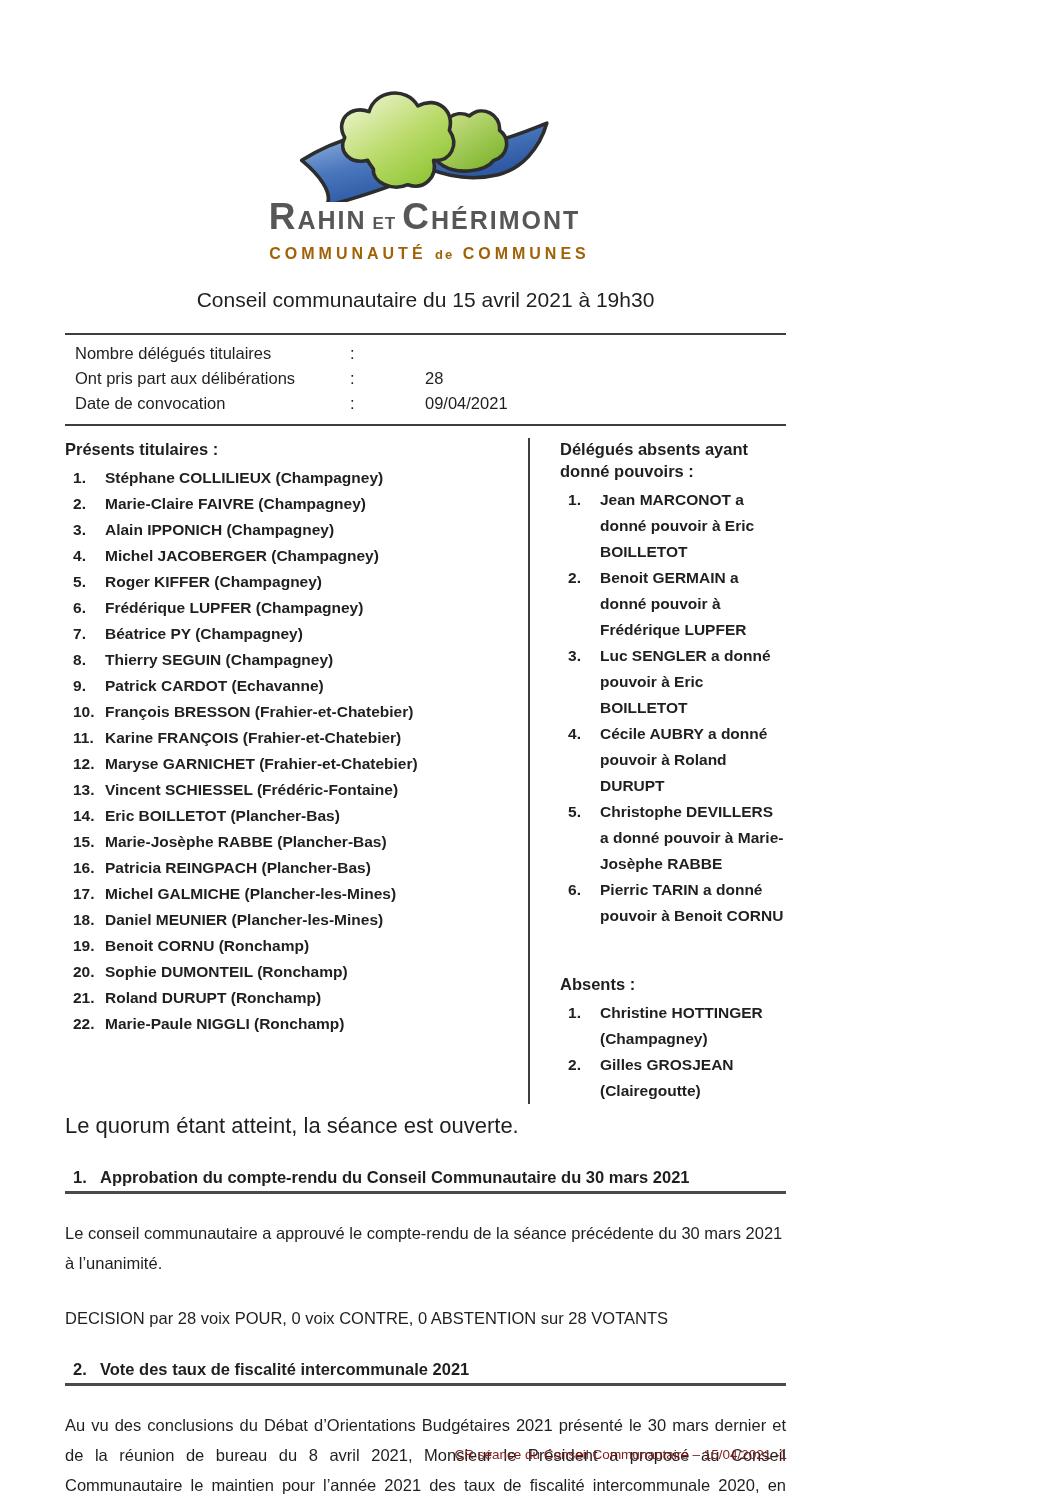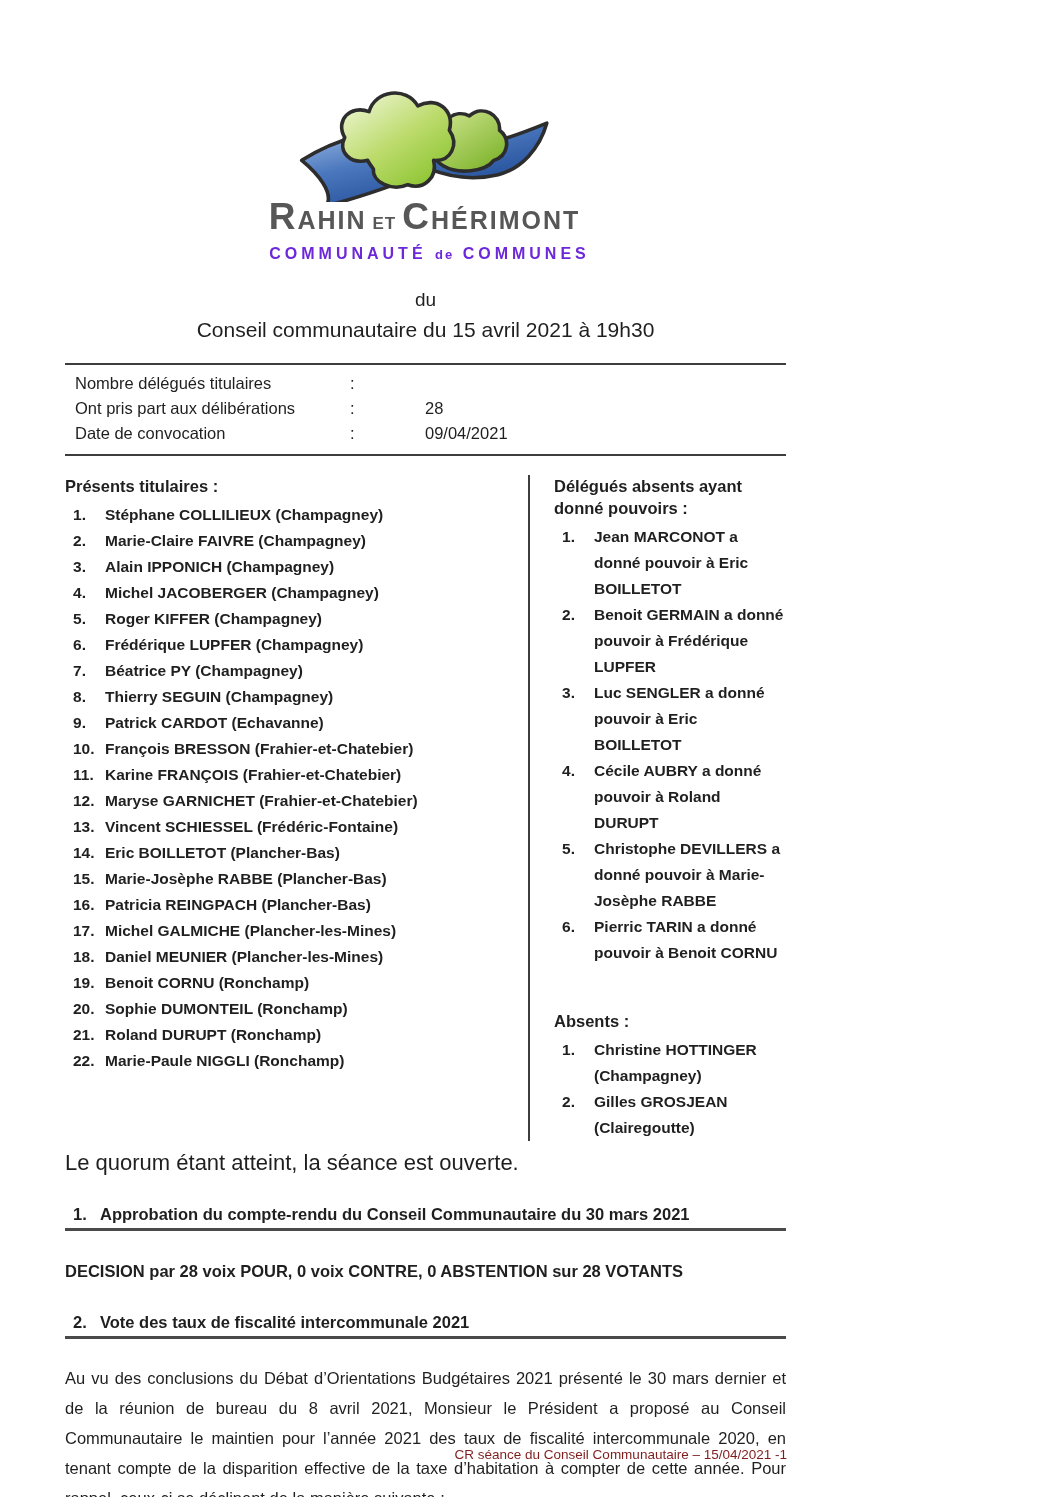--- a/index.html
+++ b/index.html
@@ -24,21 +24,21 @@
     color:#575757;
     letter-spacing:2px;
     line-height:38px;
     white-space:nowrap;
   }
   .logo-title .cap  { font-size:37px; }
   .logo-title .rest { font-size:25px; }
   .logo-title .conn { font-size:17px; letter-spacing:1px; padding:0 6px; }
   .logo-sub {
     margin-top:2px;
-    color:#6d28d9;
+    color:#a16207;
     font-weight:bold;
     font-size:16px;
     letter-spacing:4px;
     white-space:nowrap;
     margin-left:10px;
   }
   .logo-sub .small { font-size:13px; letter-spacing:2px; text-transform:none; }
   .logo-sub .big { text-transform:uppercase; }
 
   
@@ -56,21 +56,21 @@
   }
   .info-row {
     display:grid;
     grid-template-columns:275px 75px 1fr;
     padding-left:10px;
     font-size:16.5px;
     line-height:25px;
   }
 
   
-  .cols { display:flex; margin-top:19px; }
+  .cols { display:flex; margin-top:12px;gap:6px; }
   .col-left {
     width:465px;
     flex:0 0 465px;
     border-right:2.5px solid #3d3d3d;
     padding-bottom:30px;
   }
   .col-right { flex:1; padding-left:24px; }
   .col-heading { font-weight:bold; font-size:16.5px; line-height:22px; }
   .roster-list { list-style:none; margin:5px 0 0 0; padding:0; counter-reset:item;font-weight:bold; }
   .roster-list li {
@@ -98,21 +98,21 @@
     font-weight:bold;
     font-size:16.5px;
     line-height:22px;
     border-bottom:3px solid #4a4a4a;
     padding-bottom:3px;
   }
   .section-heading .num { flex:0 0 35px; padding-left:8px; }
 
   .para { margin-top:24px; font-size:16.5px; line-height:30px; }
   .para.justify { text-align:justify; }
-  .decision { margin-top:28px; font-weight:bold; font-size:16.5px; line-height:24px; }
+  .decision { margin-top:28px; font-weight:normal; font-size:16.5px; line-height:24px; }
 
   .footer {
     position:absolute;
     top:1447px;
     right:62px;
     font-size:13.5px;
     color:#7f1d1d;
   }
 </style>
 </head>
@@ -167,21 +167,20 @@
     <div class="logo-sub">
       <span class="big">COMMUNAUTÉ</span>
       <span class="small">de</span>
       <span class="big">COMMUNES</span>
     </div>
   </div>
 
   <div class="content">
 
     <div class="doc-title">
-      <div class="t2">du</div>
       <div class="t3">Conseil communautaire du 15 avril 2021 à 19h30</div>
     </div>
 
     <div class="info-table">
 
         <div class="info-row">
           <span>Nombre délégués titulaires</span>
           <span>:</span>
         </div>
 
@@ -281,20 +280,21 @@
     </div>
 
 
     <div class="quorum">Le quorum étant atteint, la séance est ouverte.</div>
 
     <div class="section-heading">
       <span class="num">1.</span>
       <span>Approbation du compte-rendu du Conseil Communautaire du 30 mars 2021</span>
     </div>
 
+    <div class="para">Le conseil communautaire a approuvé le compte-rendu de la séance précédente du 30 mars 2021 à l’unanimité.</div>
 
     <div class="decision">DECISION par 28 voix POUR, 0 voix CONTRE, 0 ABSTENTION sur 28 VOTANTS</div>
 
     <div class="section-heading">
       <span class="num">2.</span>
       <span>Vote des taux de fiscalité intercommunale 2021</span>
     </div>
 
     <div class="para justify">Au vu des conclusions du Débat d’Orientations Budgétaires 2021 présenté le 30 mars dernier et de la réunion de bureau du 8 avril 2021, Monsieur le Président a proposé au Conseil Communautaire le maintien pour l’année 2021 des taux de fiscalité intercommunale 2020, en tenant compte de la disparition effective de la taxe d’habitation à compter de cette année. Pour rappel, ceux-ci se déclinent de la manière suivante :</div>
 

